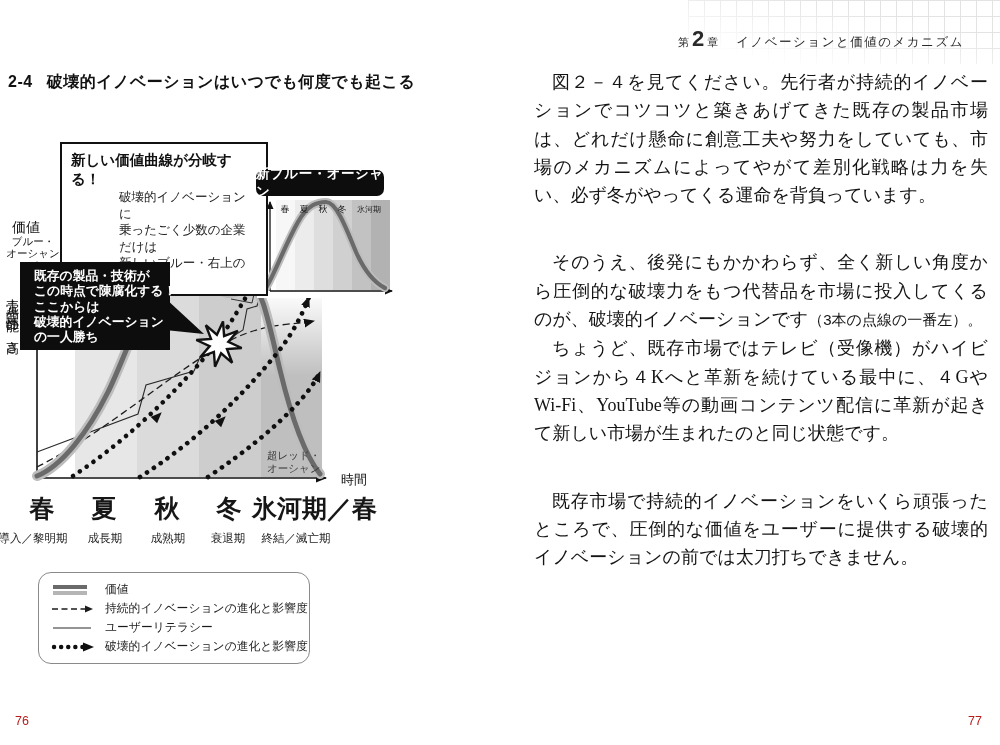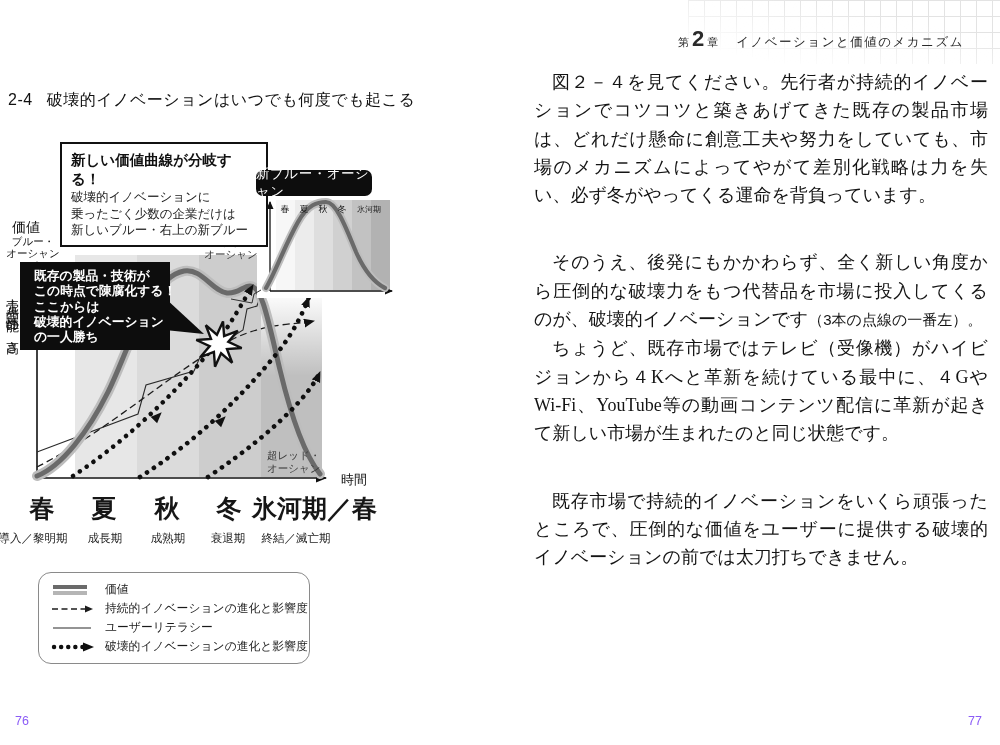--- a/index.html
+++ b/index.html
@@ -11,42 +11,42 @@
     background-image:linear-gradient(#c9c9c9 1px,transparent 1px),
                      linear-gradient(90deg,#c9c9c9 1px,transparent 1px);
     background-size:16px 16px;opacity:.5;}
   #grid-corner::after{content:"";position:absolute;inset:0;
     background:linear-gradient(to bottom left,rgba(255,255,255,0) 30%,#fff 85%);}
   .hdr{position:absolute;top:28px;right:36px;display:flex;align-items:baseline;
        gap:2px;color:#2a2a2a;white-space:nowrap;}
   .hdr .small{font-size:11px;}
   .hdr .num{font-size:22px;font-weight:bold;line-height:1;margin:0 1px;}
   .hdr .ttl{font-size:12.5px;letter-spacing:1.5px;margin-left:16px;}
-  .pgnum{position:absolute;font-size:12.5px;color:#8b5cf6;}
+  .pgnum{position:absolute;font-size:12.5px;color:#b91c1c;}
   #pg-l{left:15px;top:714px;} #pg-r{left:968px;top:714px;}
 
   
-  .sec-title{position:absolute;left:8px;top:90px;font-size:16px;font-weight:normal;
+  .sec-title{position:absolute;left:8px;top:72px;font-size:16px;font-weight:bold;
              letter-spacing:.5px;color:#111;}
   .sec-title .no{margin-right:14px;}
 
   #fig-svg{position:absolute;left:0;top:140px;}
 
   .ann-box{position:absolute;left:60px;top:142px;width:208px;background:#fff;
            border:2px solid #111;padding:7px 9px 6px 9px;box-sizing:border-box;}
   .ann-box .t{font-size:14.5px;font-weight:bold;line-height:19px;color:#111;}
-  .ann-box .l{font-size:12.5px;line-height:16.5px;color:#222;}
+  .ann-box .l{font-size:12.5px;line-height:16.5px;color:#222;margin-left:48px;}
 
   .black-box{position:absolute;left:20px;top:262px;width:150px;background:#0d0d0d;
              color:#fff;padding:6px 14px;box-sizing:border-box;}
   .black-box .l{font-size:12.8px;font-weight:bold;line-height:15.3px;white-space:nowrap;}
 
-  .badge{position:absolute;left:256px;top:170px;width:116px;height:26px;background:#0d0d0d;
+  .badge{position:absolute;left:256px;top:170px;width:128px;height:26px;background:#0d0d0d;
          color:#fff;border-radius:7px;display:flex;align-items:center;justify-content:center;
-         font-size:13.5px;font-weight:normal;letter-spacing:.5px;}
+         font-size:13.5px;font-weight:bold;letter-spacing:.5px;}
 
   .y-vert{position:absolute;left:3px;top:288px;writing-mode:vertical-rl;
           font-size:13px;letter-spacing:3px;color:#111;}
 
   .seasons{position:absolute;left:0;top:492px;width:430px;height:30px;}
   .seasons span{position:absolute;font-size:25px;font-weight:bold;color:#161616;white-space:nowrap;}
   .stages{position:absolute;left:0;top:531px;width:430px;height:16px;}
   .stages span{position:absolute;font-size:11.5px;color:#222;white-space:nowrap;transform:translateX(-50%);}
 
   .legend{position:absolute;left:38px;top:572px;width:272px;border:1.5px solid #8a8a8a;

